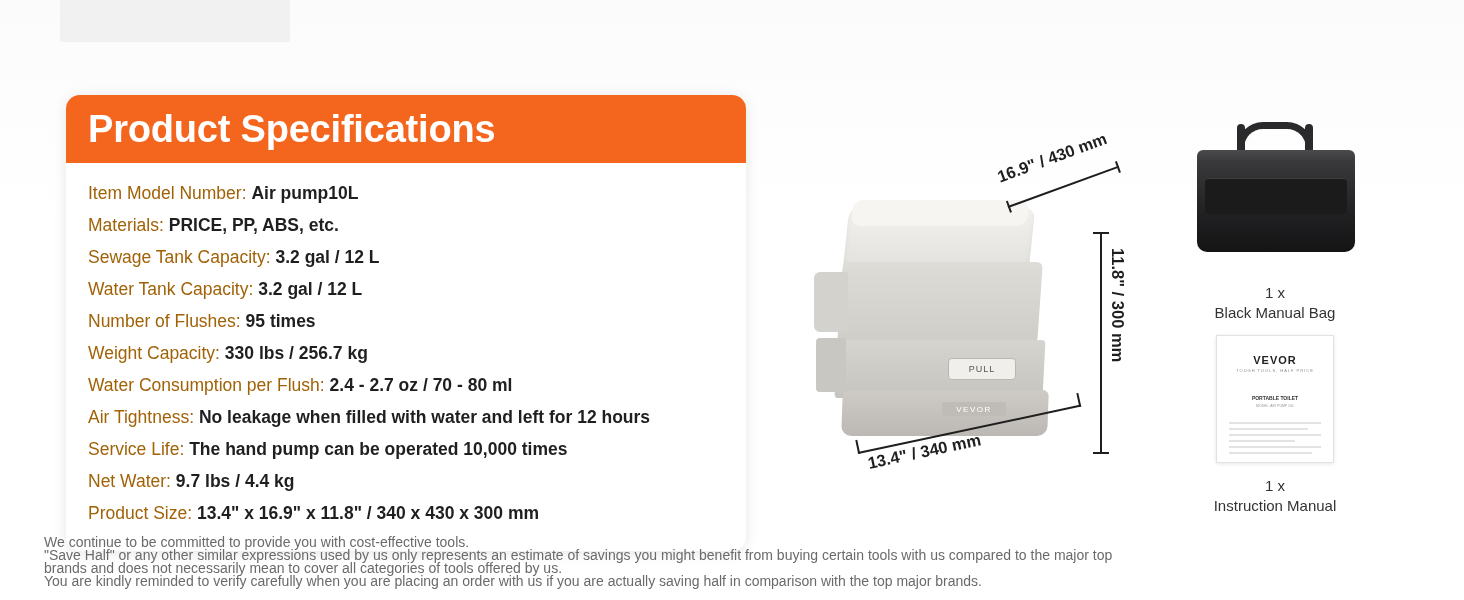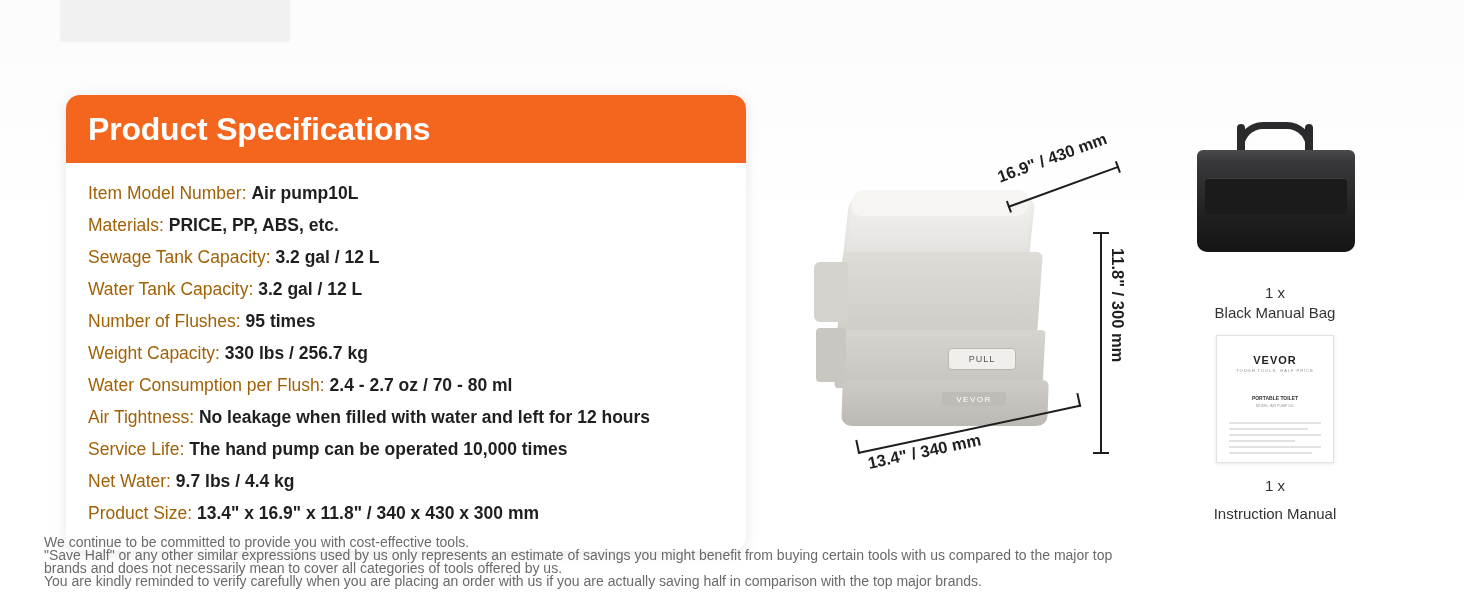--- a/index.html
+++ b/index.html
@@ -37,21 +37,21 @@
   .spec-header {
     background: #f4661e;
     height: 68px;
     display: flex;
     align-items: center;
     padding-left: 22px;
   }
   .spec-header h1 {
     margin: 0;
     color: #ffffff;
-    font-size: 32px;
+    font-size: 38px;
     font-weight: bold;
     letter-spacing: -0.2px;
   }
   .spec-body {
     padding: 14px 22px 22px 22px;
   }
   .spec-row {
     font-size: 17.5px;
     color: #3a3a3a;
     line-height: 32px;
@@ -71,21 +71,21 @@
   }
 
   
   .product-area {
     position: absolute;
     left: 790px; top: 120px;
     width: 380px; height: 380px;
   }
 
   
-  .toilet { position: absolute; left: 10px; top: 60px; width: 310px; height: 290px; }
+  .toilet { position: absolute; left: 10px; top: 70px; width: 310px; height: 290px; }
   .t-lid {
     position: absolute; left: 46px; top: 18px; width: 186px; height: 62px;
     background: linear-gradient(180deg,#f2f1ee 0%, #e2e1dd 100%);
     border-radius: 10px 10px 6px 6px;
     transform: skewX(-6deg);
     box-shadow: inset 0 -4px 6px rgba(0,0,0,0.05);
   }
   .t-lid-top {
     position: absolute; left: 52px; top: 10px; width: 176px; height: 26px;
     background: #f6f5f2;
@@ -346,21 +346,21 @@
       <div class="manual-lines">
         <i></i>
           <i></i>
           <i></i>
           <i></i>
           <i></i>
           <i></i>
       </div>
     </div>
     <div class="acc-caption">1 x</div>
-    <div class="acc-caption" style="margin-top:8px">Instruction Manual</div>
+    <div class="acc-caption" style="margin-top:0">Instruction Manual</div>
   </div>
 
   <div class="disclaimer">
     <div>We continue to be committed to provide you with cost-effective tools.</div>
     <div>"Save Half" or any other similar expressions used by us only represents an estimate of savings you might benefit from buying certain tools with us compared to the major top brands and does not necessarily mean to cover all categories of tools offered by us.</div>
     <div>You are kindly reminded to verify carefully when you are placing an order with us if you are actually saving half in comparison with the top major brands.</div>
   </div>
 
 </div>
 

